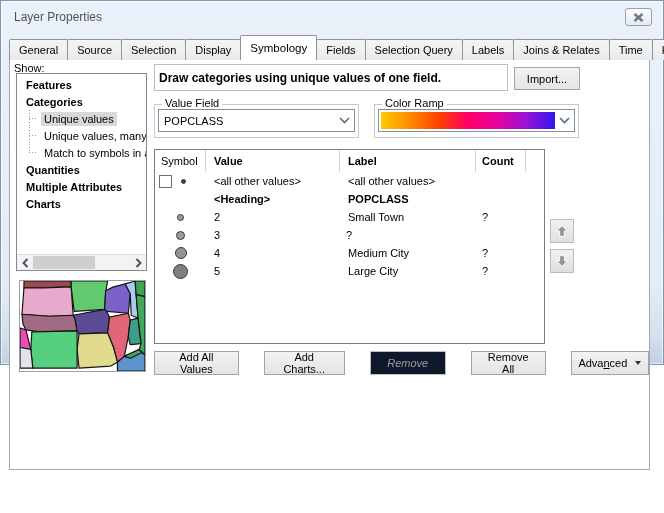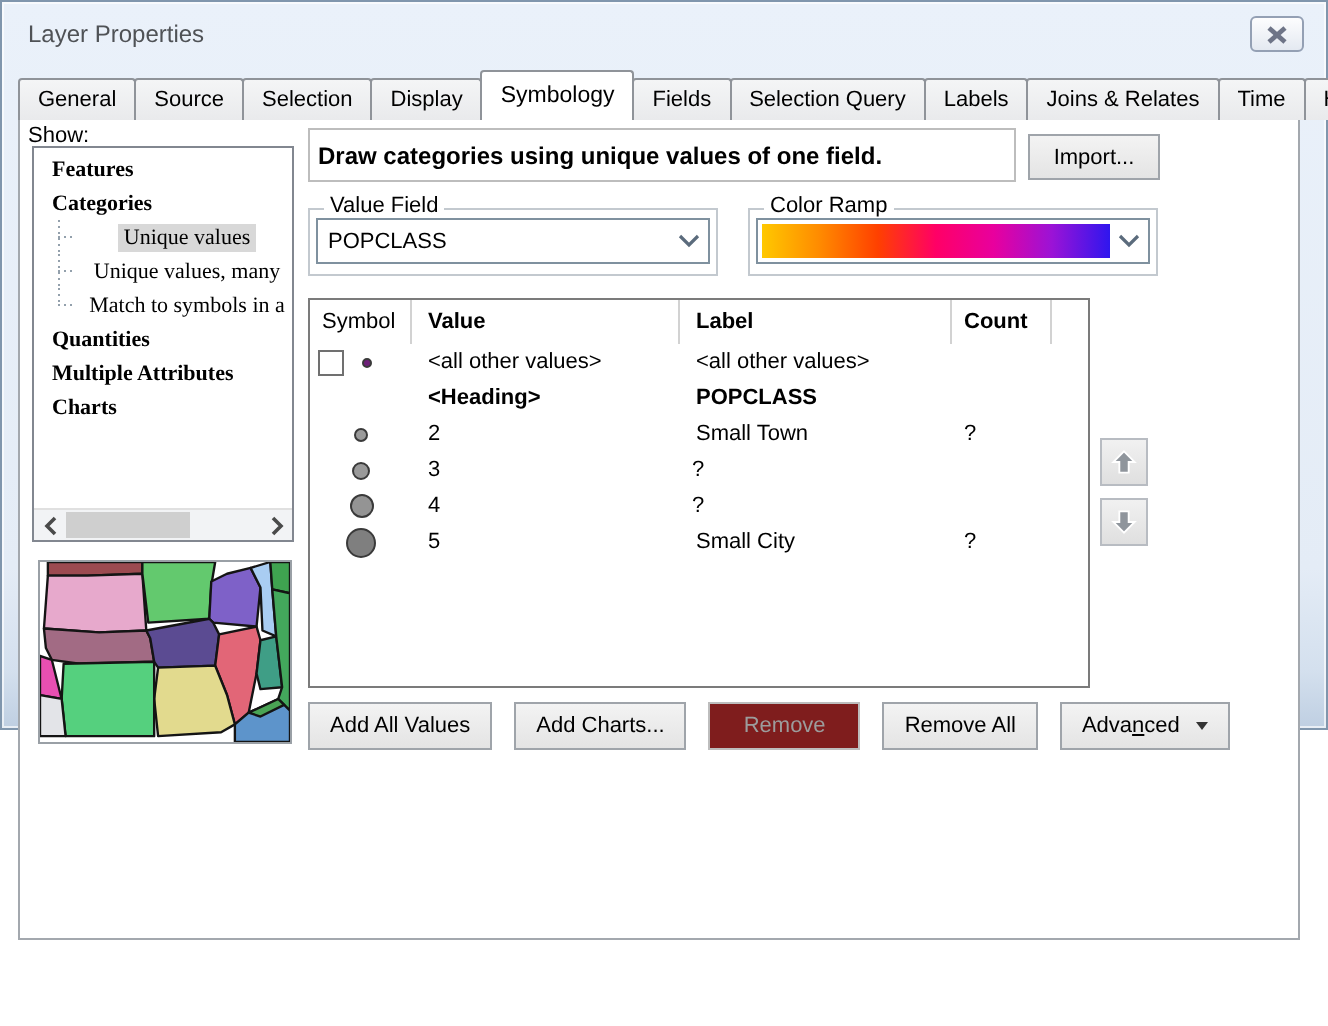--- a/index.html
+++ b/index.html
@@ -26,24 +26,24 @@
 
   
   .page { position:absolute; left:8px; top:58px; width:641px; height:411px;
     background:#fff; border:1px solid #a3a8ae; z-index:2; }
 
   .show-label { position:absolute; left:4px; top:2px; }
 
   
   .tree-box { position:absolute; left:6px; top:13px; width:131px; height:198px;
     border:1px solid #828790; background:#fff; overflow:hidden; }
-  .tree-items { position:absolute; left:0; top:2px; right:0;font-family:Liberation Serif, serif; }
+  .tree-items { position:absolute; left:0; top:2px; right:0; }
   .tree-item { height:17px; display:flex; align-items:center; padding-left:6px; white-space:nowrap; }
   .tree-item.bold { font-weight:bold; }
-  .tree-item.child { padding-left:24px; position:relative;justify-content:center; }
+  .tree-item.child { padding-left:24px; position:relative; }
   .tree-item.child::before { content:""; position:absolute; left:12px; top:0; bottom:0; width:1px;
     background-image:repeating-linear-gradient(to bottom,#93a0ac 0 1px,transparent 1px 3px); }
   .tree-item.child.last::before { bottom:auto; height:9px; }
   .tree-item.child::after { content:""; position:absolute; left:12px; top:8px; width:9px; height:1px;
     background-image:repeating-linear-gradient(to right,#93a0ac 0 1px,transparent 1px 3px); }
   .tree-item.selected .tree-label { background:#d8d8d8; }
   .tree-label { padding:1px 3px; }
 
   .hscroll { position:absolute; left:0; bottom:0; width:100%; height:16px; background:#f2f3f5;
     border-top:1px solid #e0e0e0; display:flex; align-items:stretch; }
@@ -57,21 +57,21 @@
 
   
   .desc-box { position:absolute; left:144px; top:4px; width:354px; height:27px;
     border:1px solid #bdbdbd; display:flex; align-items:center; padding-left:4px;
     font-weight:bold; font-size:12px; }
 
   
   .btn { font-family:"Liberation Sans",sans-serif; font-size:11px;
     background:linear-gradient(180deg,#f3f3f3,#e4e4e4); border:1px solid #9fa4aa;
     display:inline-flex; align-items:center; justify-content:center; cursor:default; color:#000; }
-  .btn.disabled { background:#7f1d1d; color:#9c9c9c; border-color:#bdbdbd; }
+  .btn.disabled { background:#0f172a; color:#9c9c9c; border-color:#bdbdbd;font-style:italic; }
 
   .import-btn { position:absolute; left:504px; top:7px; width:66px; height:23px; }
 
   
   .groupbox { position:absolute; border:1px solid #c3c9cf; }
   .groupbox .legend { position:absolute; top:-8px; left:7px; background:#fff; padding:0 3px; }
   .gb-valuefield { left:144px; top:44px; width:205px; height:34px; }
   .gb-colorramp  { left:364px; top:44px; width:205px; height:34px; }
 
   .combo { position:absolute; display:flex; align-items:stretch; border:1px solid #7f919f; background:#fff; }
@@ -103,21 +103,21 @@
   .dot { border-radius:50%; border:1px solid #3a3a3a; display:inline-block; }
 
   
   .arrow-btn { position:absolute; width:24px; height:24px;
     background:linear-gradient(180deg,#f1f1f1,#dfdfdf); border:1px solid #b8bcc2;
     display:flex; align-items:center; justify-content:center; }
   .arrow-up { left:540px; top:159px; }
   .arrow-down { left:540px; top:189px; }
 
   
-  .actions { position:absolute; left:144px; top:291px; display:flex; gap:11px; }
+  .actions { position:absolute; left:144px; top:291px; display:flex; gap:25px; }
   .actions .btn { height:24px; padding:0 10px; }
   .actions .btn:nth-child(1){ min-width:76px; }
   .actions .btn:nth-child(2){ min-width:81px; }
   .actions .btn:nth-child(3){ min-width:76px; }
   .actions .btn:nth-child(4){ min-width:75px; }
   .actions .btn:nth-child(5){ min-width:73px; }
   .menu-arrow { width:0; height:0; border-left:3.5px solid transparent; border-right:3.5px solid transparent;
     border-top:4px solid #333; margin-left:8px; }
 
   
@@ -291,28 +291,29 @@
               <span class="dot" style="height: 9px; width: 9px; background: rgb(154, 154, 154);"></span>
             </div>
             <div class="td col-value">3</div>
             <div class="td col-count">?</div>
           </div>
           <div class="trow">
             <div class="td col-symbol">
               <span class="dot" style="height: 12px; width: 12px; background: rgb(148, 148, 148);"></span>
             </div>
             <div class="td col-value">4</div>
+            <div class="td col-label">Medium City</div>
             <div class="td col-count">?</div>
           </div>
           <div class="trow">
             <div class="td col-symbol">
               <span class="dot" style="height: 15px; width: 15px; background: rgb(127, 127, 127);"></span>
             </div>
             <div class="td col-value">5</div>
-            <div class="td col-label">Small City</div>
+            <div class="td col-label">Large City</div>
             <div class="td col-count">?</div>
           </div>
         </div>
     </div>
 
     <div class="arrow-btn arrow-up">
       <svg width="16" height="16" viewBox="0 0 24 24">
         <path d="M12 4 L20 12 L15.5 12 L15.5 20 L8.5 20 L8.5 12 L4 12 Z" fill="#8f959c" stroke="#ffffff" stroke-width="1.4"></path>
       </svg>
     </div>

